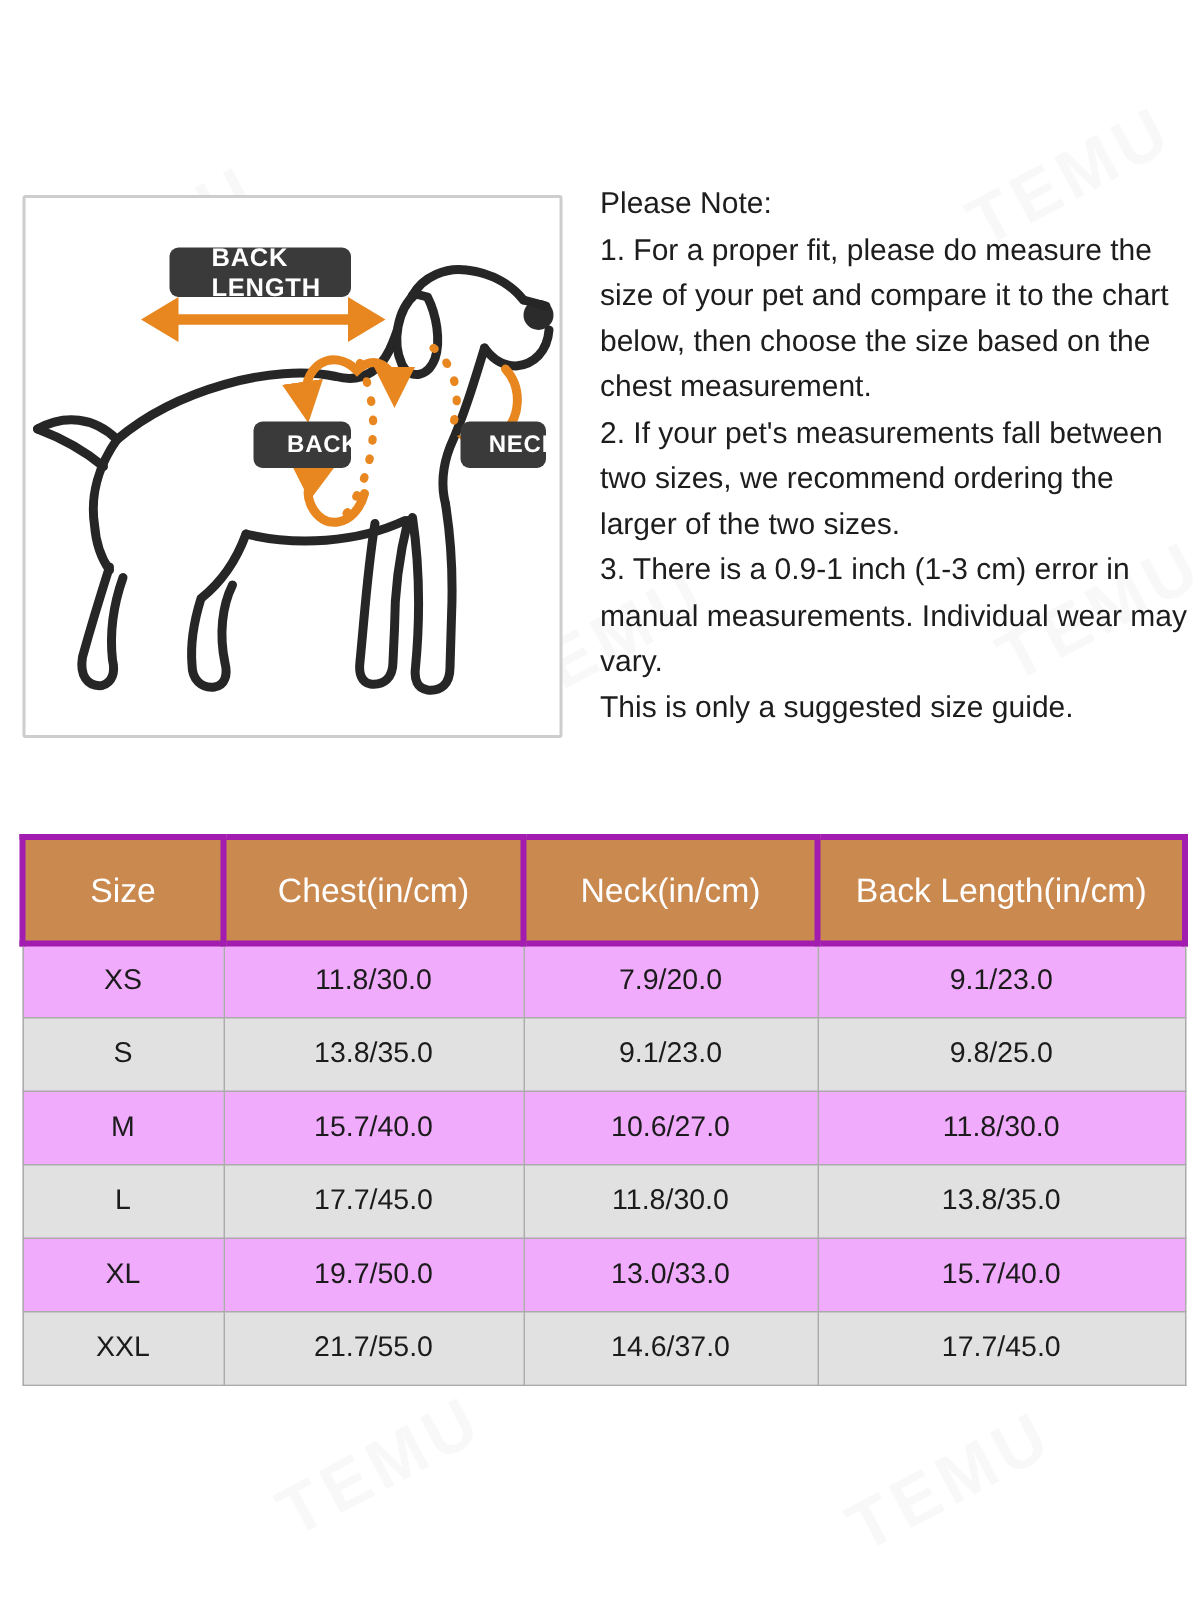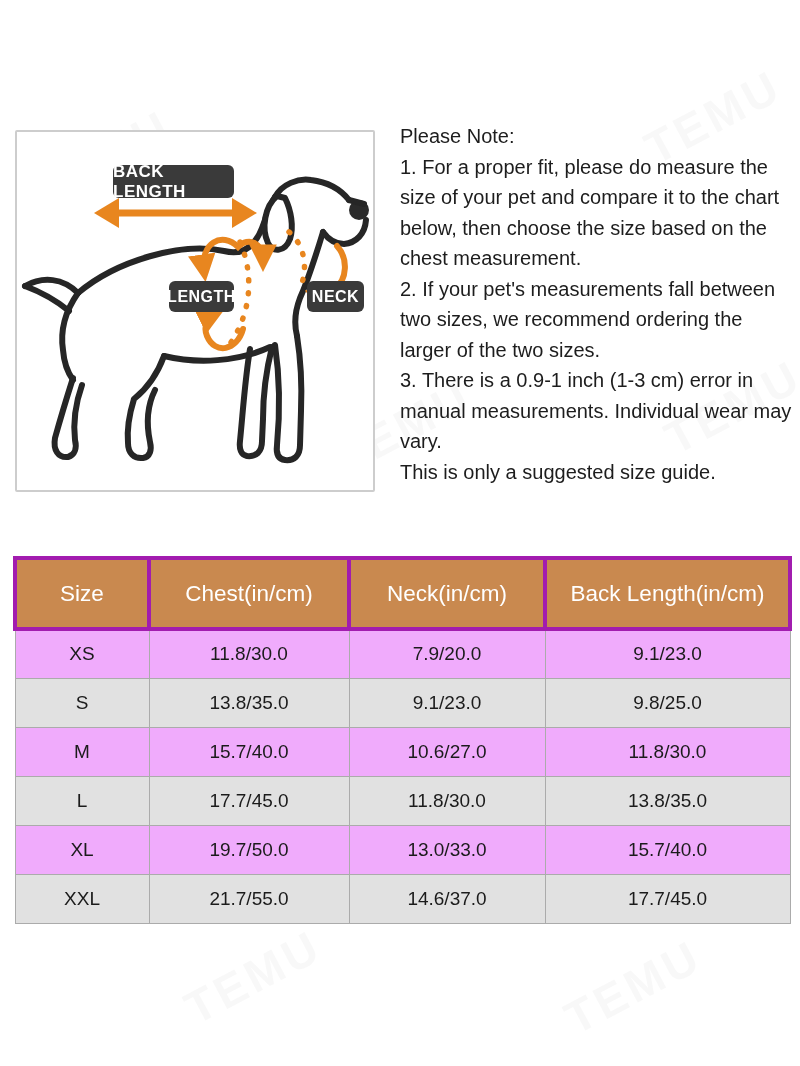--- a/index.html
+++ b/index.html
@@ -40,20 +40,21 @@
   .badge {
     position: absolute;
     background: #3A3A3A;
     border-radius: 6px;
     color: #ffffff;
     font-weight: bold;
     display: flex;
     align-items: center;
     justify-content: center;
     letter-spacing: 0.5px;
+    padding-left: 28px;
   }
   .badge-backlength { left: 96px;  top: 33px;  width: 121px; height: 33px; font-size: 17px; }
   .badge-chest      { left: 152px; top: 149px; width: 65px;  height: 31px; font-size: 16px; }
   .badge-neck       { left: 290px; top: 149px; width: 57px;  height: 31px; font-size: 16px; align-items: center; }
 
   
   .note {
     position: absolute;
     left: 400px; top: 121px;
     width: 398px;
@@ -154,21 +155,21 @@
         <path d="M 226 197 C 220 219 198 223 190 204 C 186 194 190 186 198 182" fill="none" stroke="#E8861F" stroke-width="6" stroke-linecap="round" marker-end="url(#ah)"></path>
 
         <path d="M 320 114 C 331 126 331 147 317 158 C 311 163 304 164 298 162" fill="none" stroke="#E8861F" stroke-width="6" stroke-linecap="round" marker-end="url(#ah)"></path>
       </g>
     </svg>
 
     <div class="badge badge-backlength">
       <span>BACK LENGTH</span>
     </div>
     <div class="badge badge-chest">
-      <span>LENGTH</span>
+      <span>BACK</span>
     </div>
     <div class="badge badge-neck">
       <span>NECK</span>
     </div>
   </div>
 
   <div class="note">
     <div>Please Note:</div>
     <div>1. For a proper fit, please do measure the size of your pet and compare it to the chart below, then choose the size based on the chest measurement.</div>
     <div>2. If your pet's measurements fall between two sizes, we recommend ordering the larger of the two sizes.</div>

